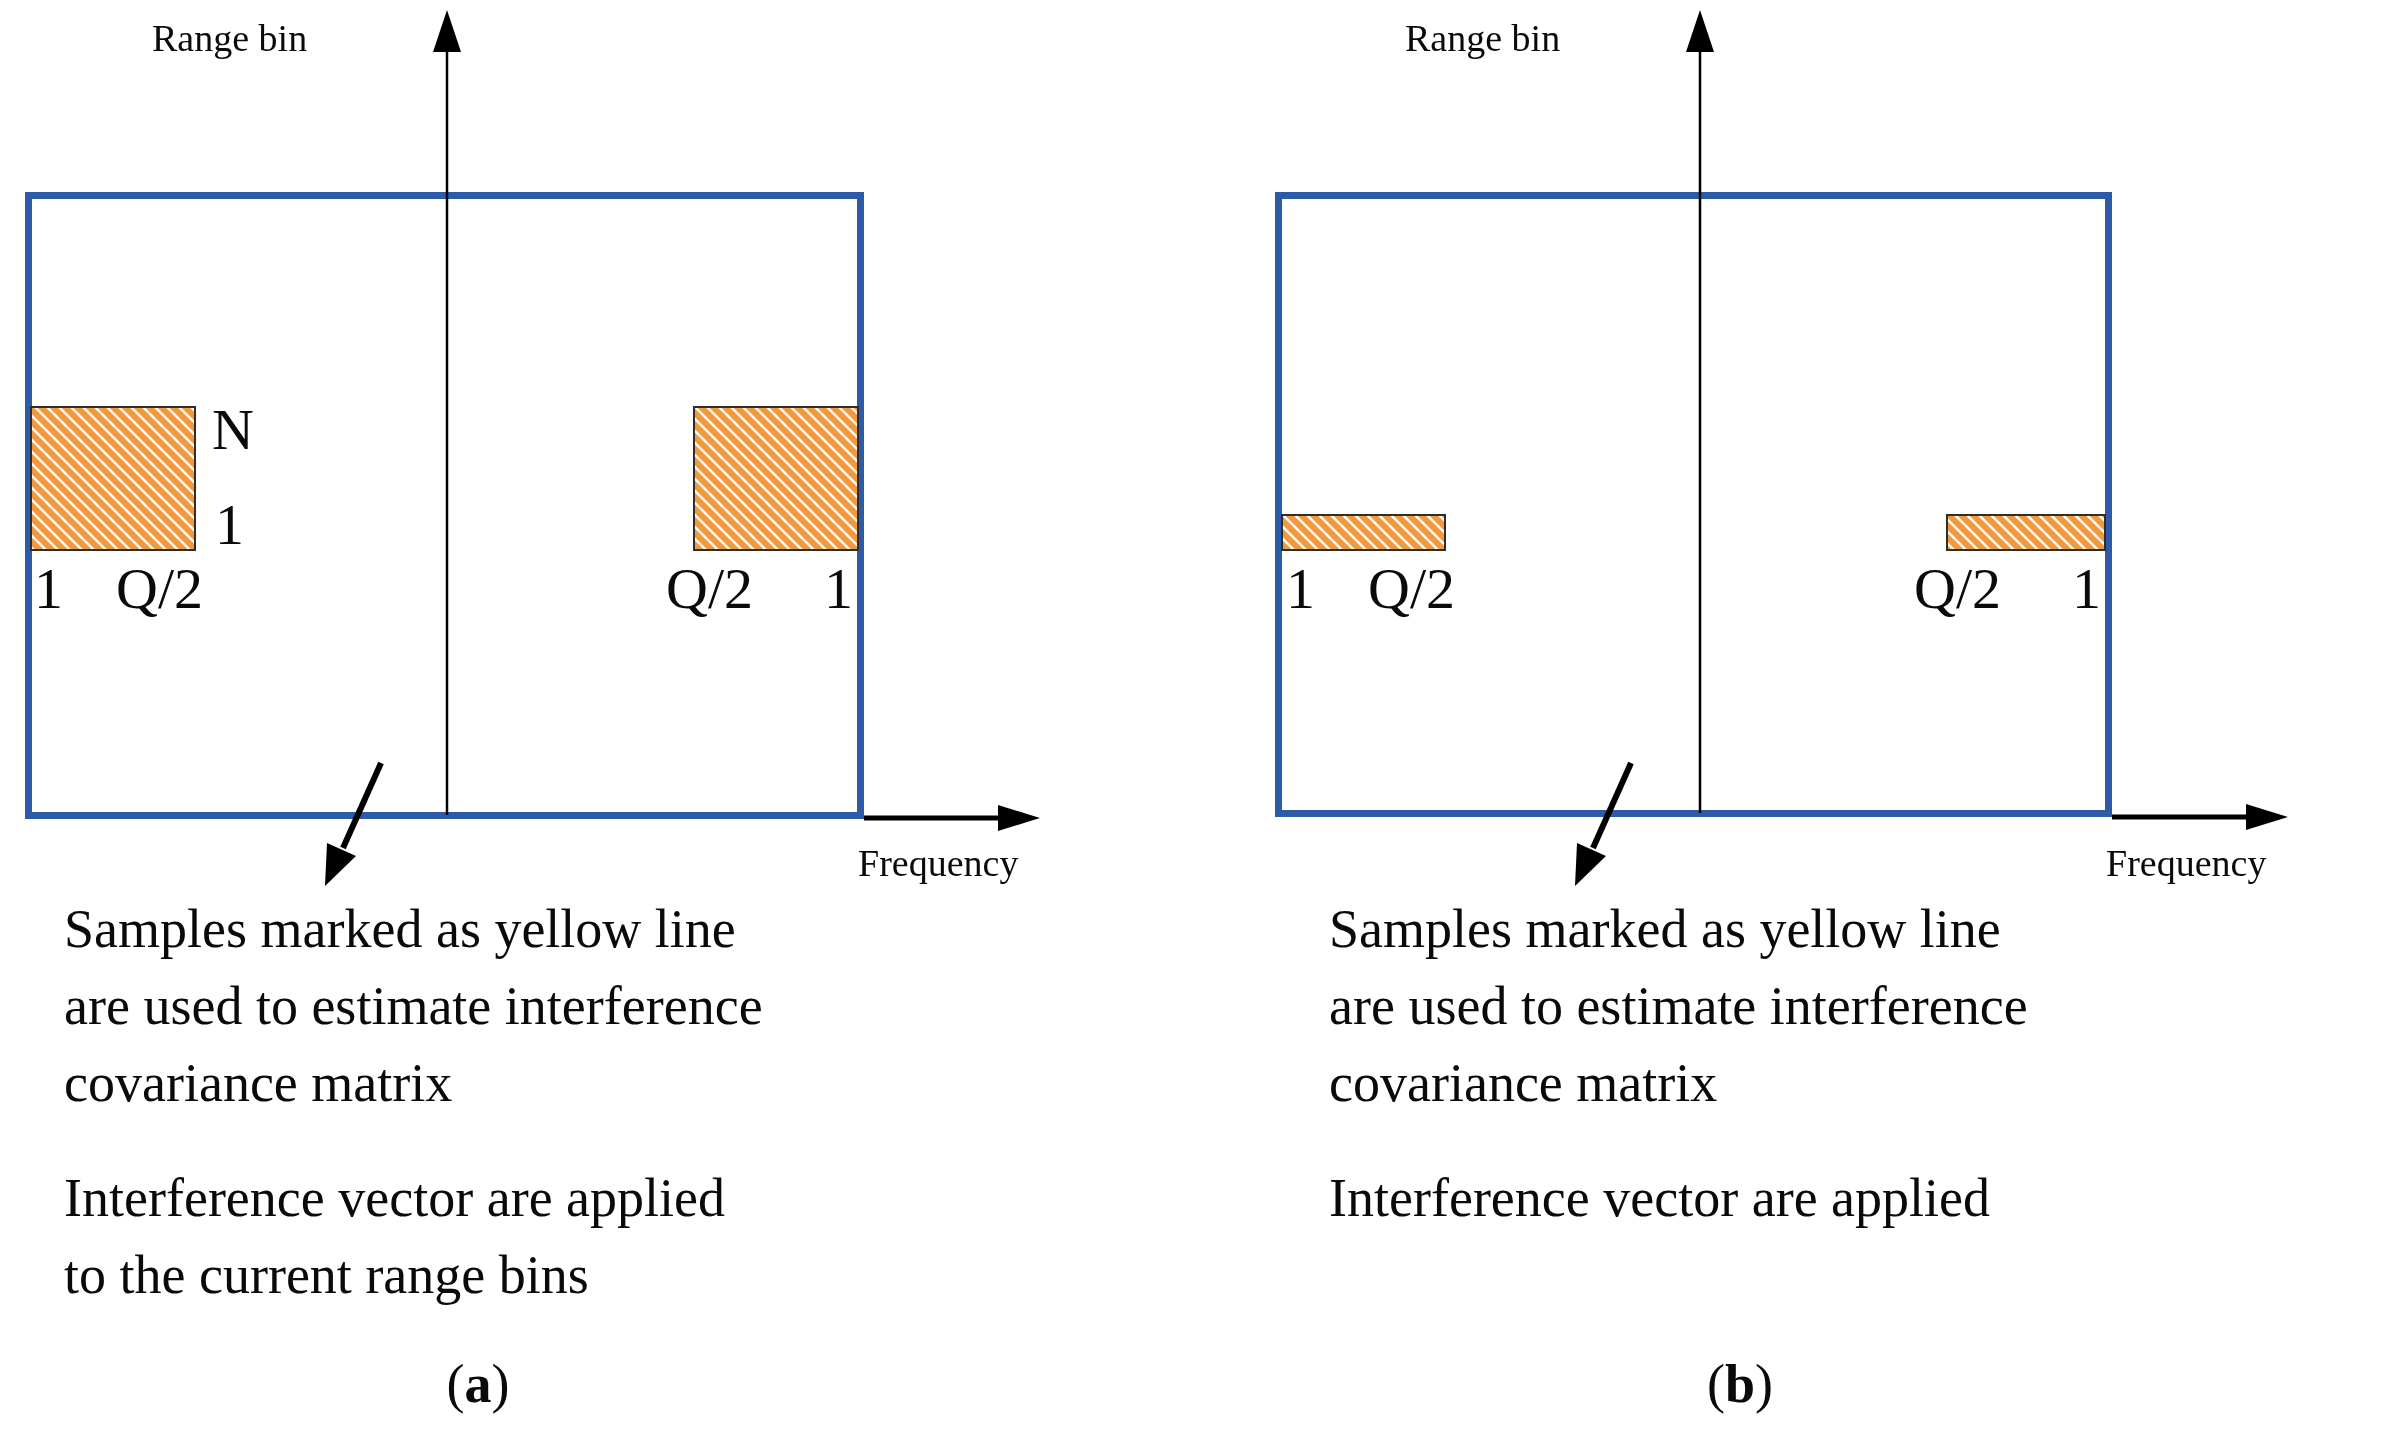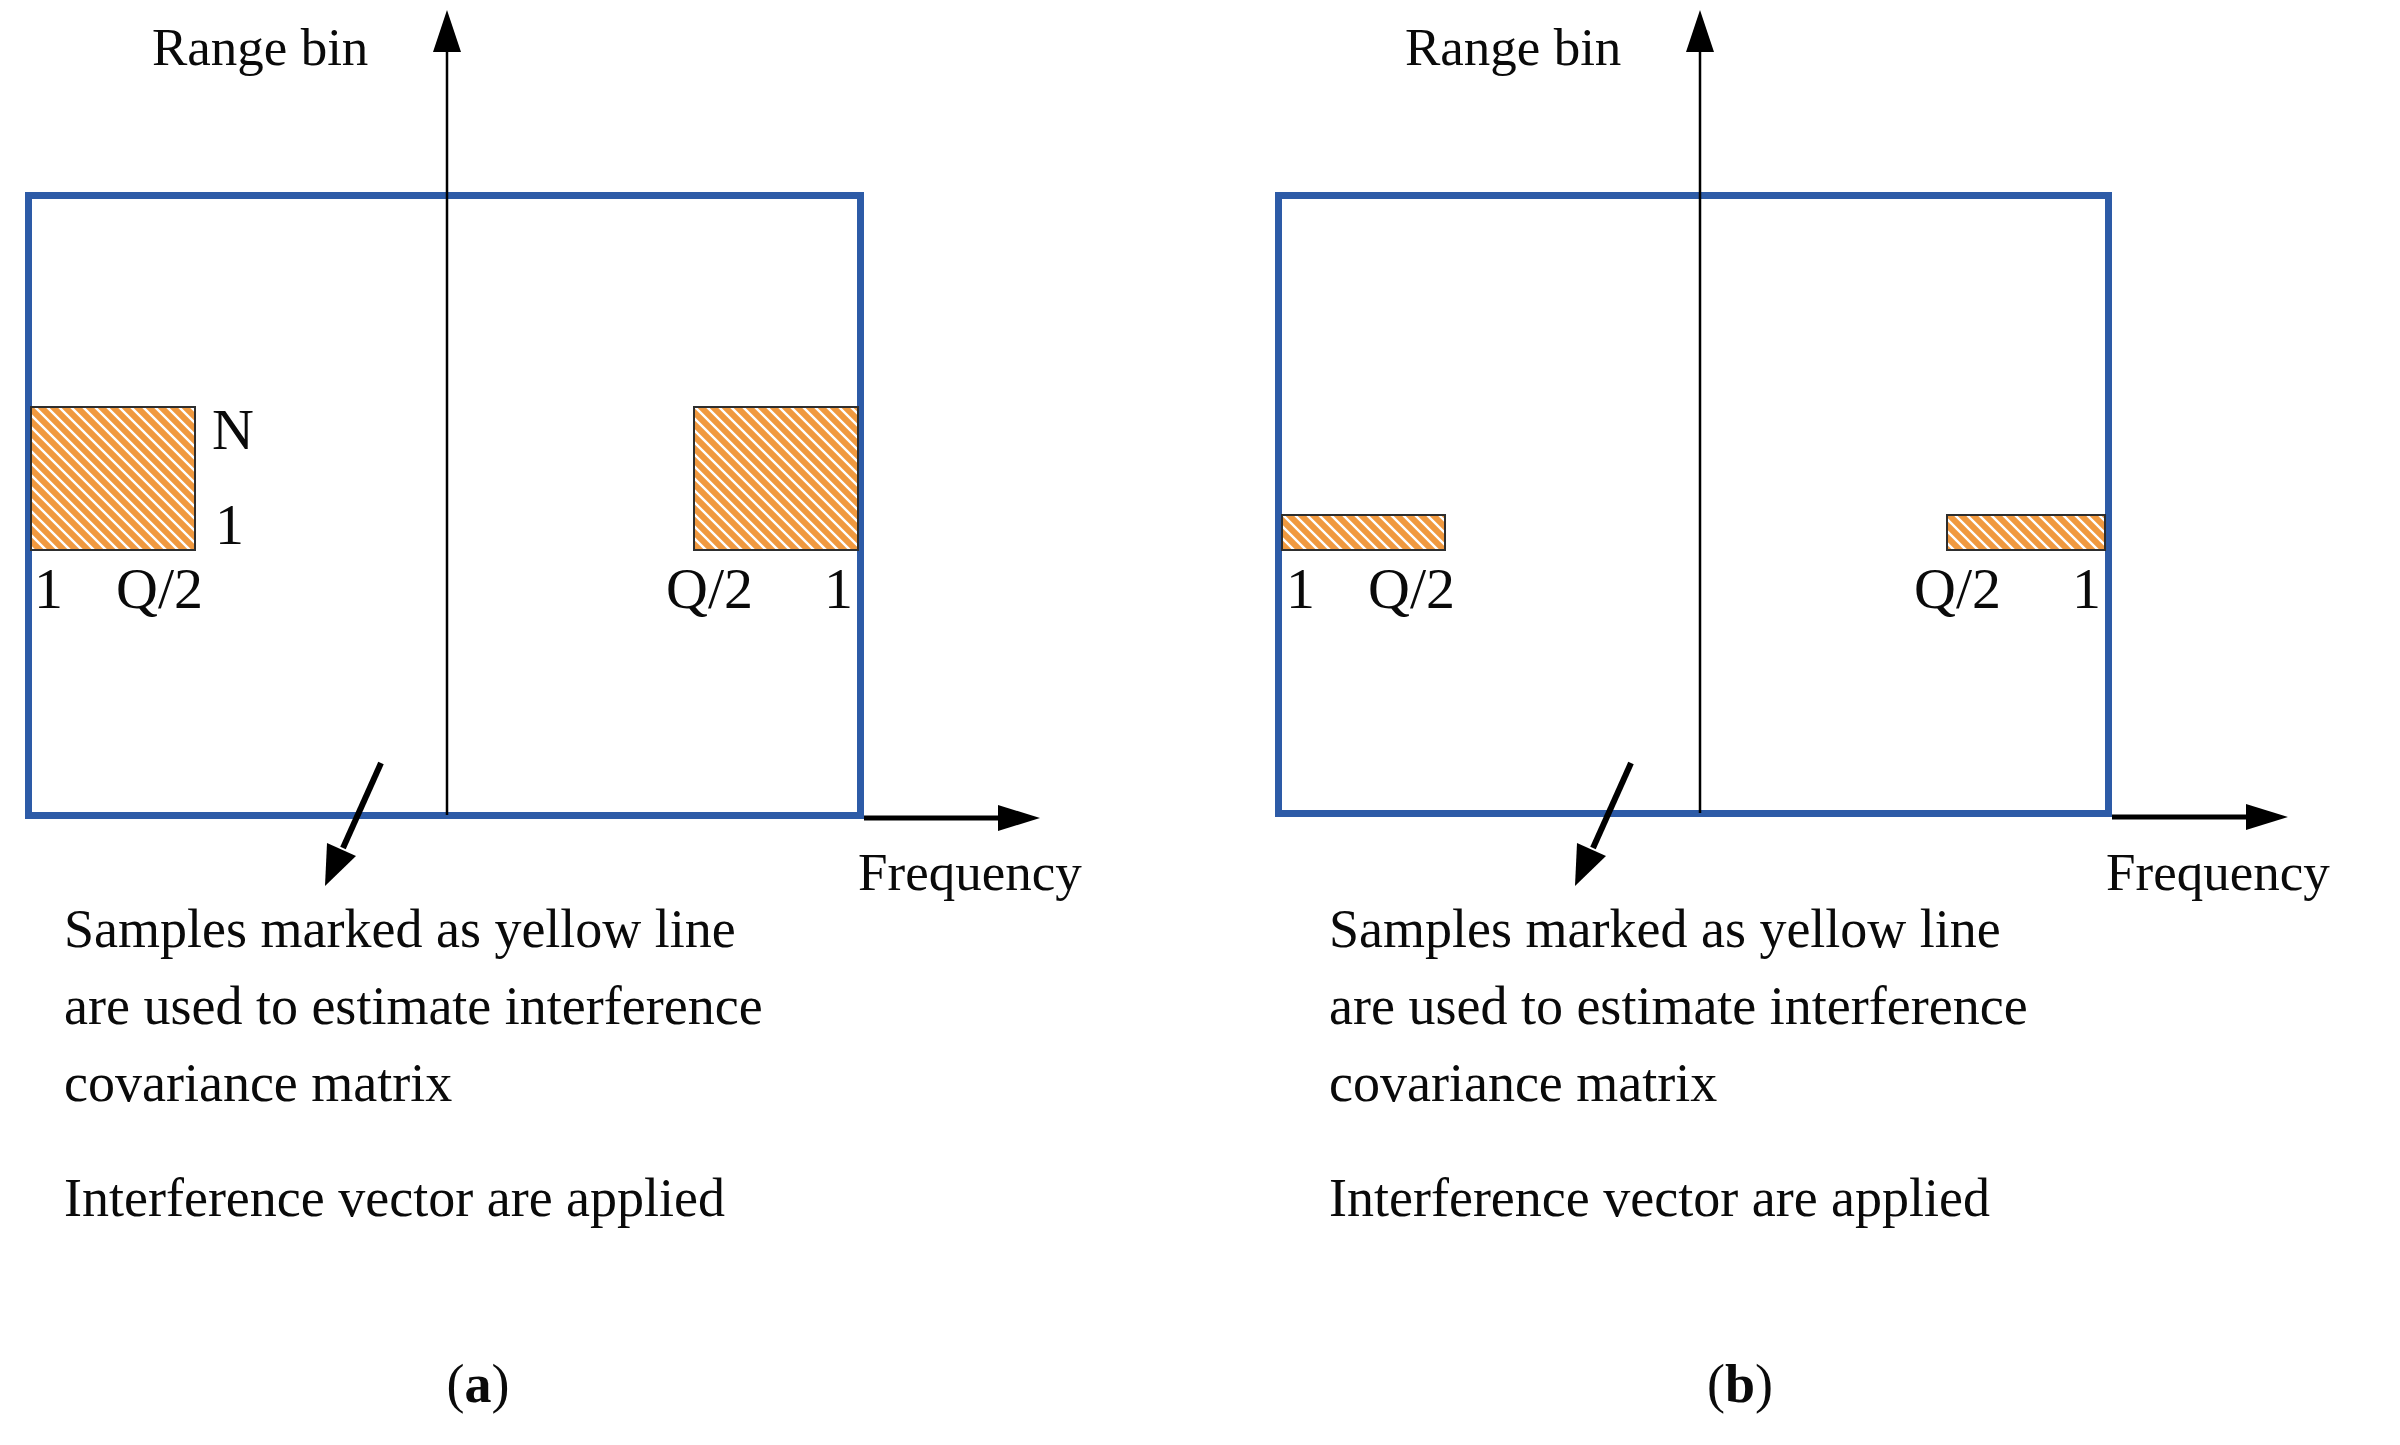--- a/index.html
+++ b/index.html
@@ -12,21 +12,21 @@
   .axisline { stroke:var(--ink,#000); stroke-width:2.5px; }
   .shaft5 { stroke:var(--ink,#000); stroke-width:5px; }
   .shaft6 { stroke:var(--ink,#000); stroke-width:6px; }
   .head { fill:var(--ink,#000); stroke:none; }
   .hatchrect { fill:url(#hatch); stroke:var(--edge,#2e2e2e); stroke-width:2px; }
   .pfill { fill:var(--orange,#f0993f); }
   .pline { stroke:var(--hatch,#ffffff); stroke-width:2.4px; fill:none; }
 
   .t { position:absolute; white-space:nowrap; }
   .num  { font-size:58px; line-height:1; }
-  .ylab, .xlab { font-size:53px; line-height:1.1; }
+  .ylab, .xlab { font-size:38px; line-height:1.1; }
   .para { font-size:54px; line-height:77px;margin-left:36px; }
   .cap  { font-size:54px; width:160px; text-align:center; line-height:1.2; }
   .cap .b { font-weight:bold; }
 </style>
 </head>
 <body>
 
 <div class="canvas">
 
   <svg class="art" viewBox="0 0 2400 1445" aria-hidden="true">
@@ -75,20 +75,21 @@
   <div class="t xlab" style="left:858px; top:843px">Frequency</div>
 
   <div class="t para" style="left:28px; top:891px">
     <div>Samples marked as yellow line</div>
     <div>are used to estimate interference</div>
     <div>covariance matrix</div>
   </div>
 
   <div class="t para" style="left:28px; top:1160px">
     <div>Interference vector are applied</div>
+    <div>to the current range bins</div>
   </div>
 
   <div class="t cap" style="left:398px; top:1352px">
     <span>(</span><span class="b">a</span><span>)</span>
   </div>
 
   <div class="t ylab" style="left:1405px; top:18px">Range bin</div>
 
   <div class="t num" style="left:1286px; top:560px">1</div>
   <div class="t num" style="left:1368px; top:560px">Q/2</div>

